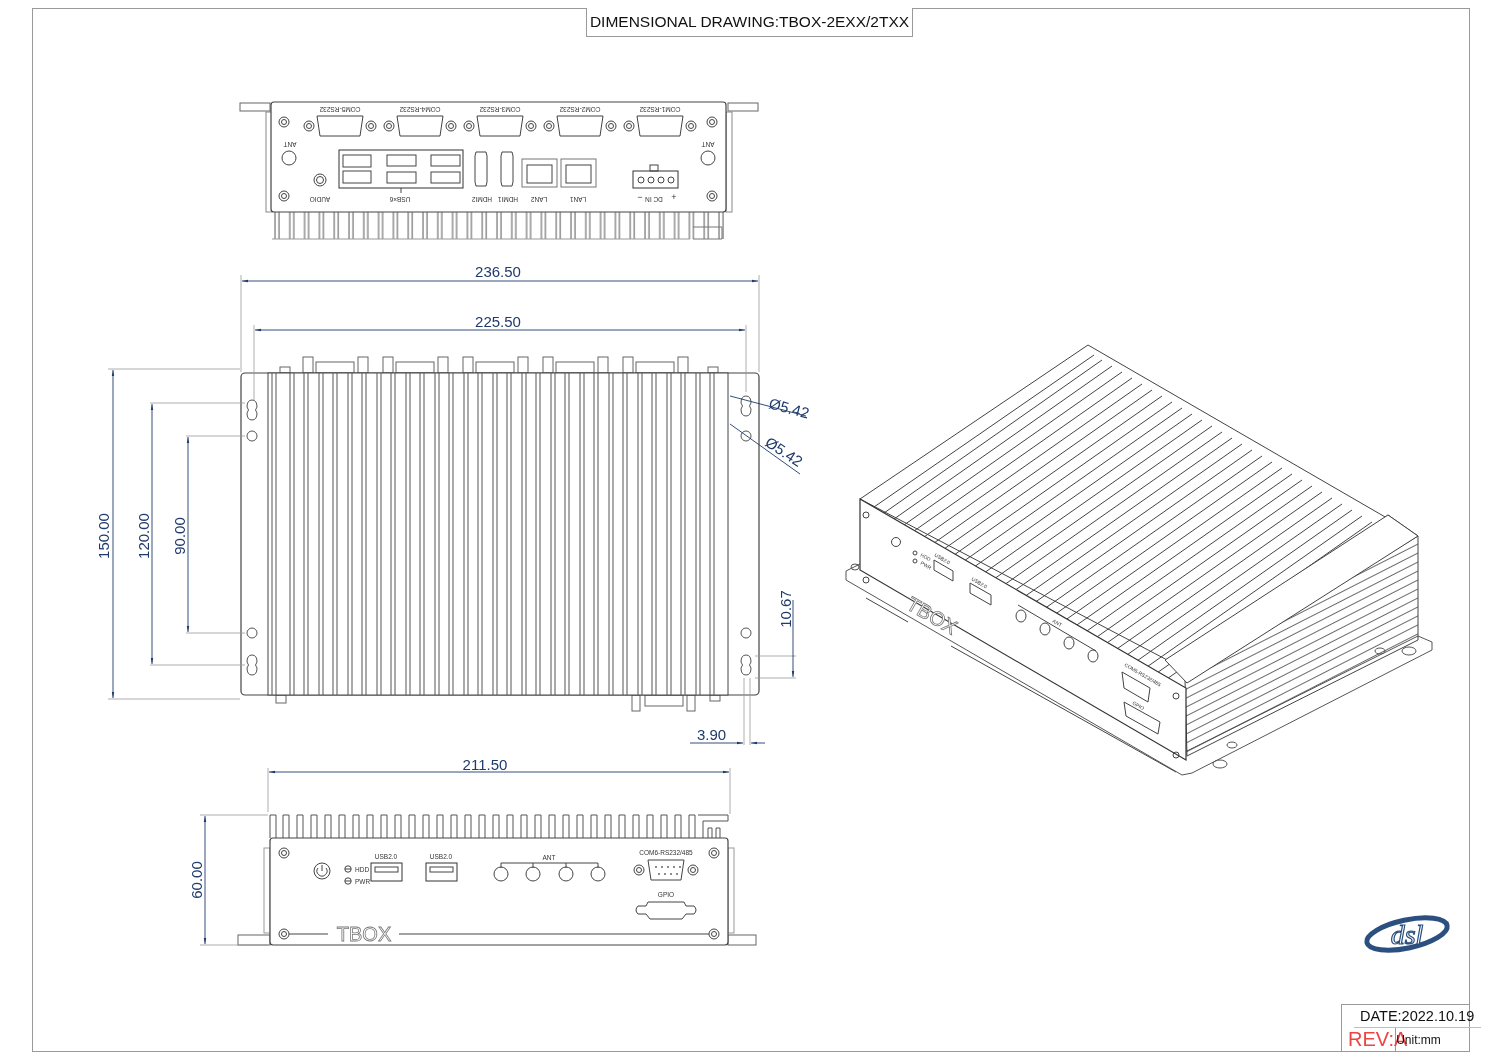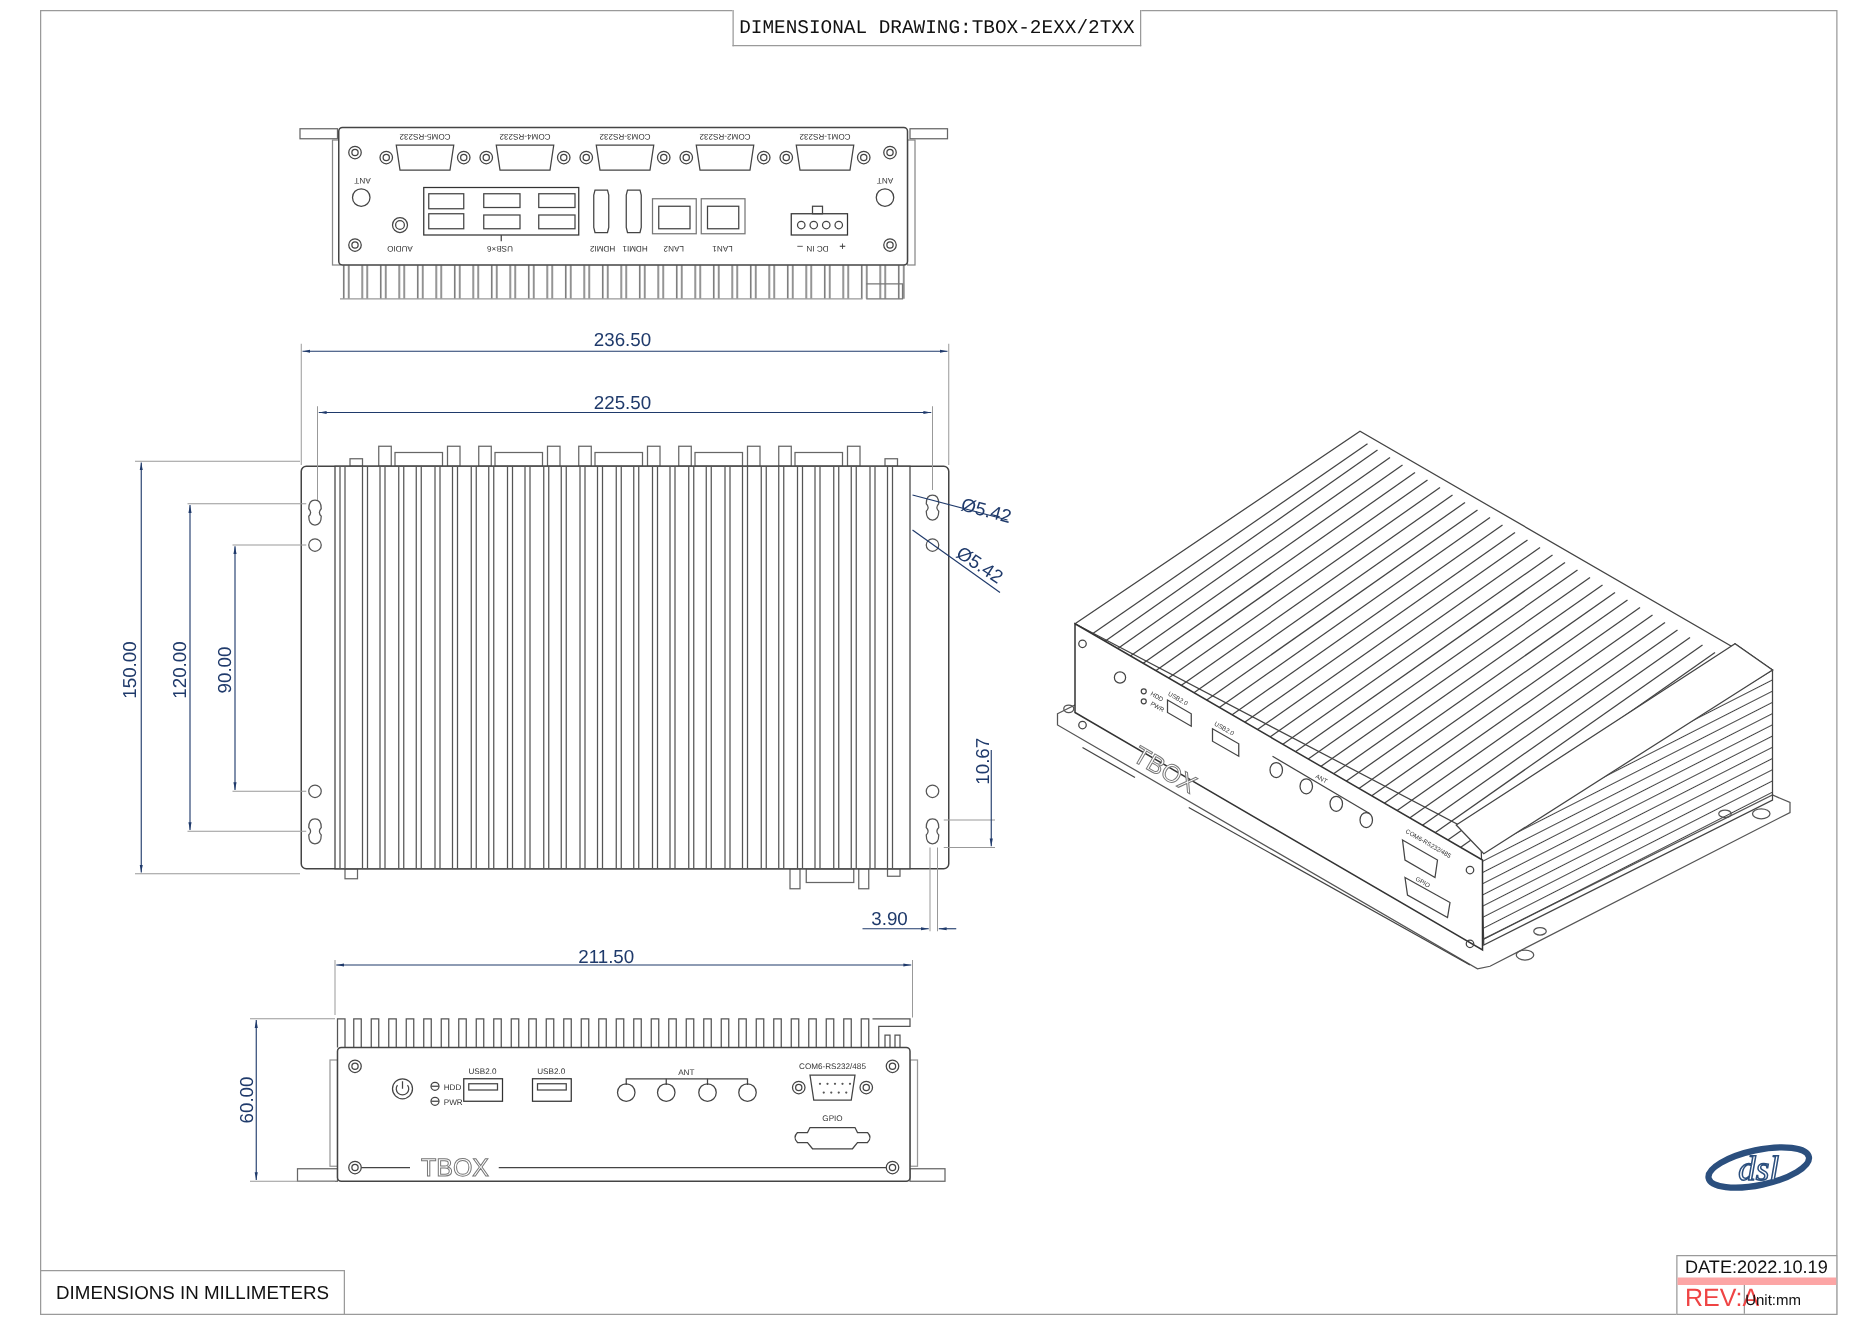--- a/index.html
+++ b/index.html
@@ -1,22 +1,22 @@
 <!DOCTYPE html>
 <html><head>
 <meta charset="utf-8">
 <style>
   html, body { margin: 0; padding: 0; background: #ffffff; }
   body { width: 1500px; height: 1061px; position: relative; overflow: hidden; font-family: "Liberation Sans", sans-serif; }
   .sheet { position: absolute; left: 0; top: 0; width: 1500px; height: 1061px; }
   .frame { position: absolute; left: 32px; top: 8px; width: 1438px; height: 1044px; border: 1px solid #9a9a9a; box-sizing: border-box; }
-  .title-box { position: absolute; left: 586px; top: 8px; width: 327px; height: 29px; border: 1px solid #9a9a9a; border-top: none; box-sizing: border-box; display: flex; align-items: center; justify-content: center; font-size: 15.5px; color: #111; background: #fff; font-family: Liberation Mono, monospace; }
+  .title-box { position: absolute; left: 586px; top: 8px; width: 327px; height: 29px; border: 1px solid #9a9a9a; border-top: none; box-sizing: border-box; display: flex; align-items: center; justify-content: center; font-size: 15.5px; color: #111; background: #fff; }
   .dims-box { position: absolute; left: 32px; top: 1016px; width: 244px; height: 36px; border: 1px solid #9a9a9a; box-sizing: border-box; display: flex; align-items: center; justify-content: center; font-size: 15px; color: #111; background: #fff; }
   .tb-box { position: absolute; left: 1341px; top: 1004px; width: 129px; height: 48px; border: 1px solid #9a9a9a; box-sizing: border-box; background: #fff; }
-  .tb-row1 { position: absolute; left: 0; top: 0; width: 127px; height: 23px; border-bottom: 6px solid #fca5a5; display: flex; align-items: center; padding-left: 6px; box-sizing: border-box; font-size: 14.5px; color: #111; }
+  .tb-row1 { position: absolute; left: 12px; top: 0; width: 127px; height: 23px; border-bottom: 1px solid #fca5a5; display: flex; align-items: center; padding-left: 6px; box-sizing: border-box; font-size: 14.5px; color: #111; }
   .tb-rev { position: absolute; left: 0; top: 23px; width: 54px; height: 23px; border-right: 1px solid #9a9a9a; display: flex; align-items: center; padding-left: 6px; box-sizing: border-box; font-size: 20px; color: #ef4444; }
   .tb-unit { position: absolute; left: 40px; top: 23px; width: 73px; height: 23px; display: flex; align-items: center; justify-content: center; font-size: 12px; color: #111; }
   svg.drawing { position: absolute; left: 0; top: 0; }
   .dimtxt { font-family: "Liberation Sans", sans-serif; fill: #1f3a6b; font-size: 15px; }
   .lbl { font-family: "Liberation Sans", sans-serif; fill: #333; }
 </style>
 </head>
 <body>
 
 <div class="sheet">
@@ -519,20 +519,19 @@
       </g>
     </g>
 
     <g>
       <ellipse cx="1407" cy="934" rx="41" ry="14" fill="none" stroke="#2b4f7e" stroke-width="5" transform="rotate(-12 1407 934)"></ellipse>
       <ellipse cx="1407" cy="934" rx="41" ry="14" fill="#fff" stroke="none" transform="rotate(-12 1407 934)" opacity="0"></ellipse>
       <text x="1407" y="944" text-anchor="middle" font-family="Liberation Serif, serif" font-style="italic" font-size="28" fill="#fff" stroke="#2b4f7e" stroke-width="1.2">dsl</text>
     </g>
   </svg>
 
-  <div class="dims-box">DIMENSIONS IN MILLIMETERS</div>
 
   <div class="tb-box">
     <div class="tb-row1">DATE:2022.10.19</div>
     <div class="tb-rev">REV:A</div>
     <div class="tb-unit">Unit:mm</div>
   </div>
 </div>
 
 </body></html>

